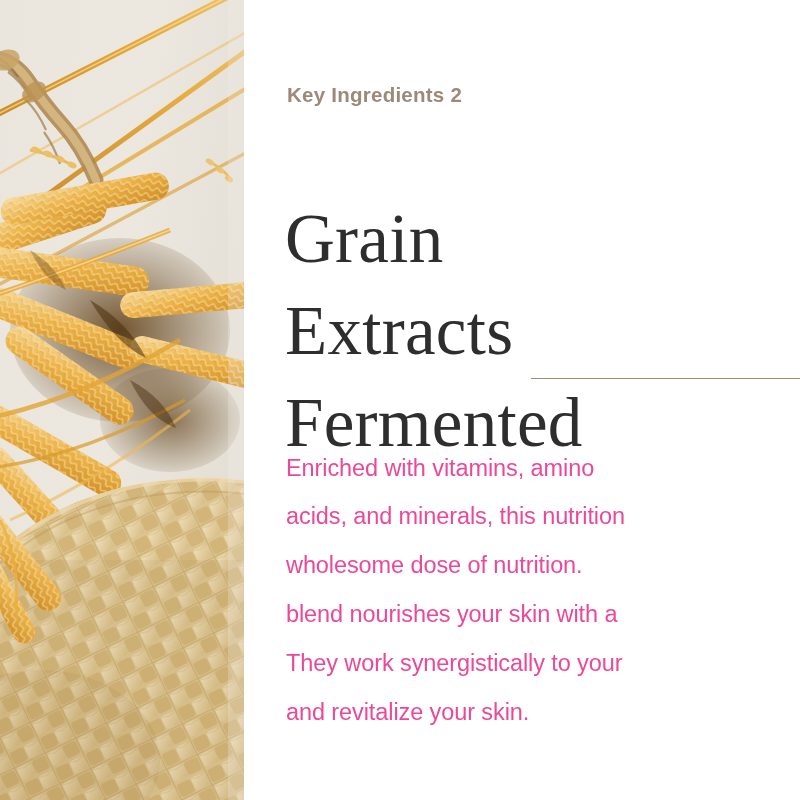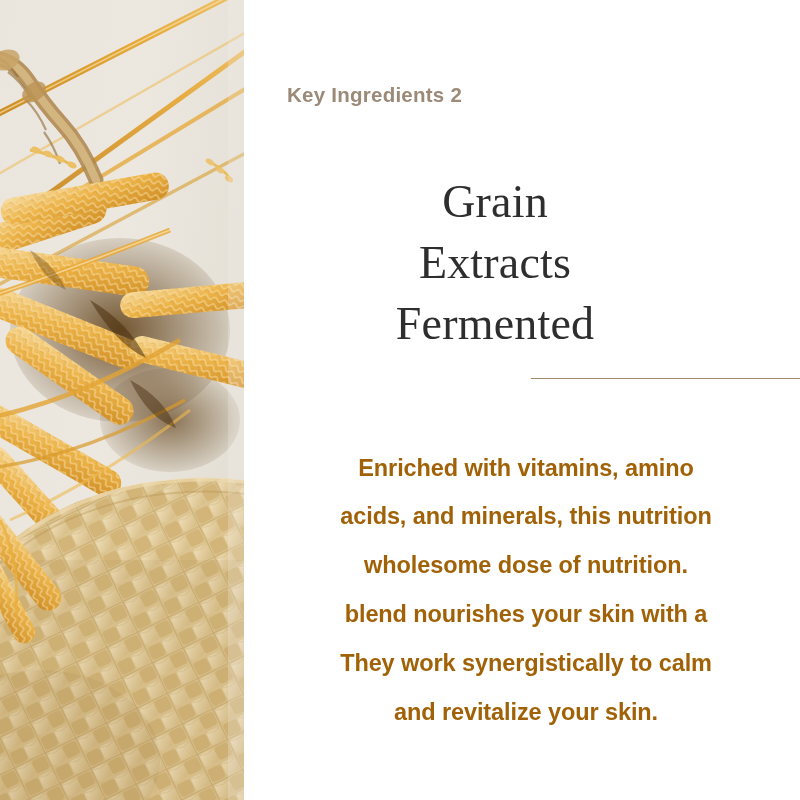--- a/index.html
+++ b/index.html
@@ -39,43 +39,42 @@
   }
 
   
   .content-panel {
     position: relative;
     flex: 1 1 auto;
     height: 800px;
     background: #ffffff;
     padding: 0;
     box-sizing: border-box;
-    text-align: center;
   }
 
   .eyebrow {
     position: absolute;
     left: 43px;
     top: 83px;
     font-family: "Liberation Sans", sans-serif;
     font-size: 20.5px;
     font-weight: 700;
     letter-spacing: 0.012em;
     color: #9b8a78;
     white-space: nowrap;
     line-height: 1.2;
   }
 
   .headline {
     position: absolute;
     left: 41px;
-    top: 140px;
+    top: 148px;
     width: 420px;
     font-family: "Liberation Serif", "DejaVu Serif", serif;
-    font-size: 46px;
+    font-size: 69px;
     font-weight: 400;
     line-height: 1.33;
     letter-spacing: 0.004em;
     color: #2e2e2e;
   }
   .headline .hl-line {
     display: block;
     white-space: nowrap;
   }
 
@@ -89,24 +88,24 @@
     opacity: 0.92;
   }
 
   .body-copy {
     position: absolute;
     left: 42px;
     top: 420px;
     width: 480px;
     font-family: "Liberation Sans", sans-serif;
     font-size: 23.5px;
-    font-weight: 700;
+    font-weight: 400;
     line-height: 2.08;
     letter-spacing: -0.004em;
-    color: #a16207;
+    color: #ec4899;
   }
   .body-copy .bc-line {
     display: block;
     white-space: nowrap;
   }
 </style>
 </head>
 <body>
 
 <div class="slide">
@@ -307,18 +306,18 @@
       <span class="hl-line">Fermented</span>
     </h1>
 
     <div class="rule"></div>
 
     <p class="body-copy">
       <span class="bc-line">Enriched with vitamins, amino</span>
       <span class="bc-line">acids, and minerals, this nutrition</span>
       <span class="bc-line">wholesome dose of nutrition.</span>
       <span class="bc-line">blend nourishes your skin with a</span>
-      <span class="bc-line">They work synergistically to calm</span>
+      <span class="bc-line">They work synergistically to your</span>
       <span class="bc-line">and revitalize your skin.</span>
     </p>
 
   </div>
 </div>
 
 </body></html>

